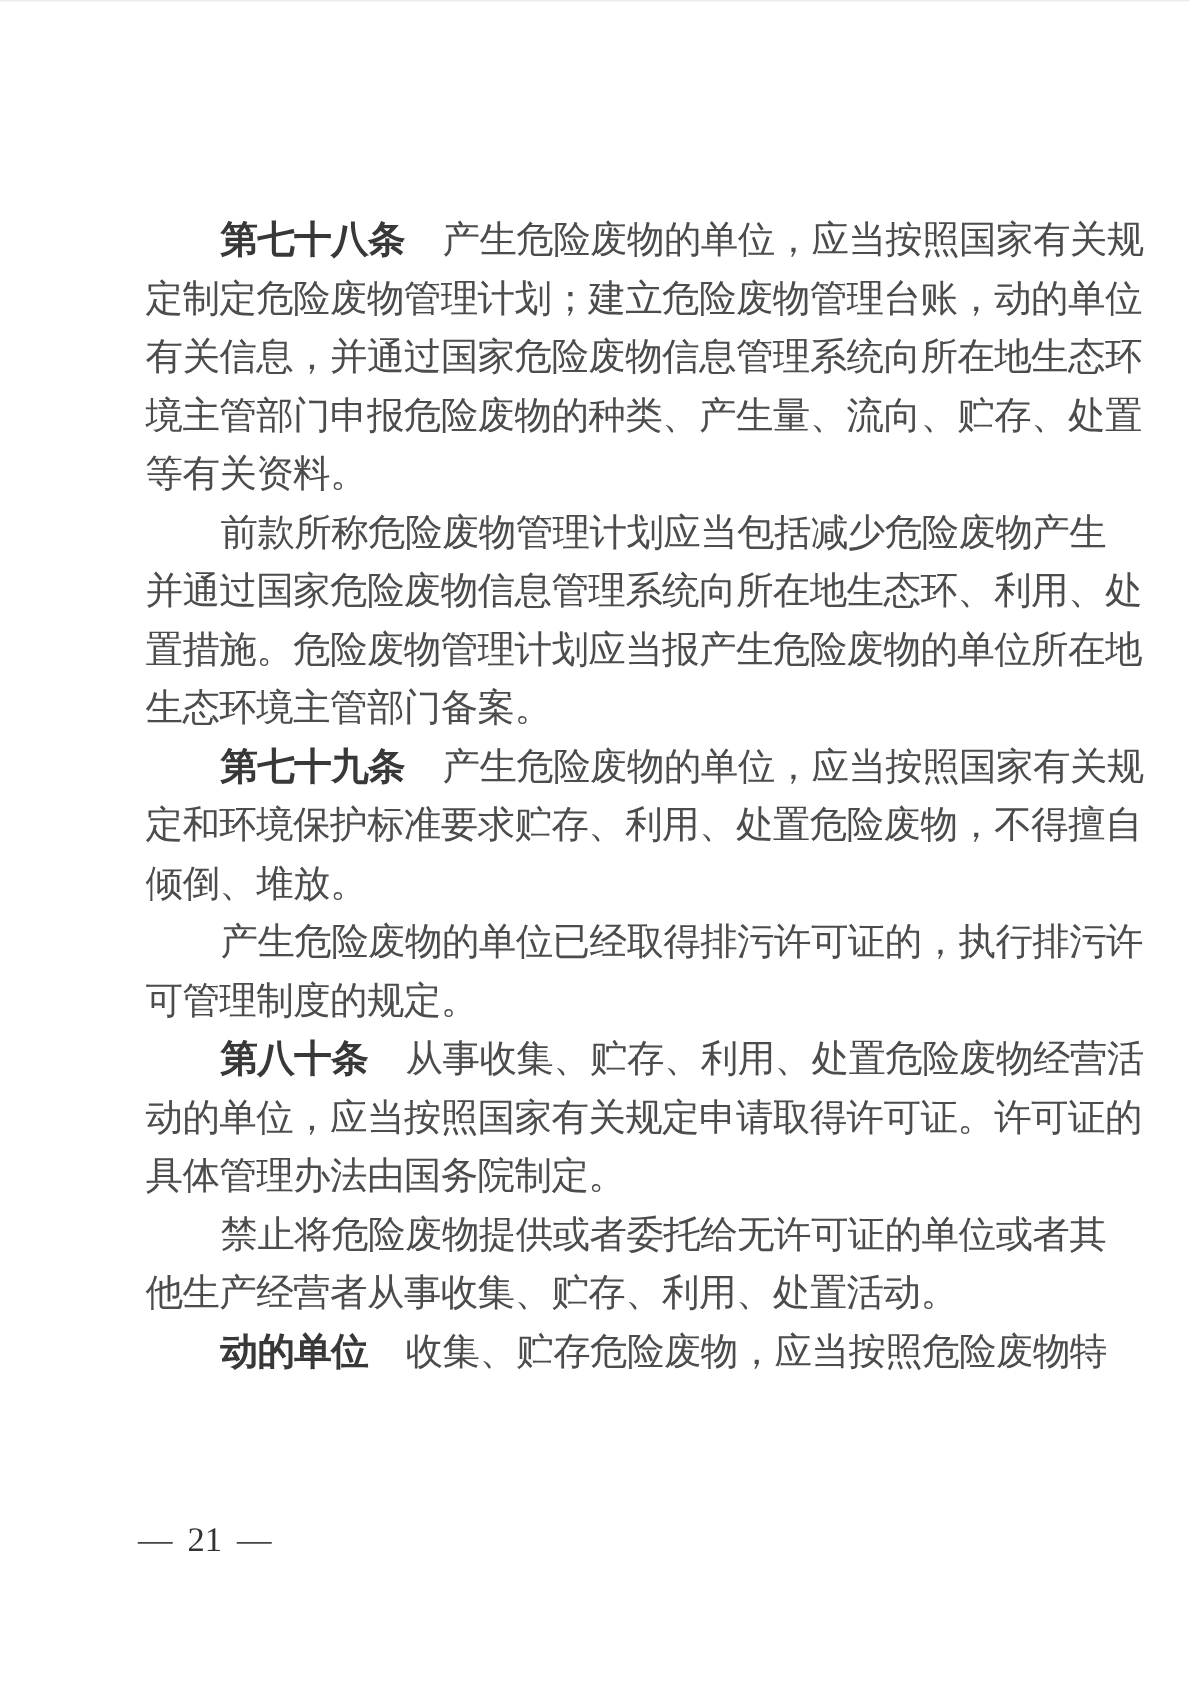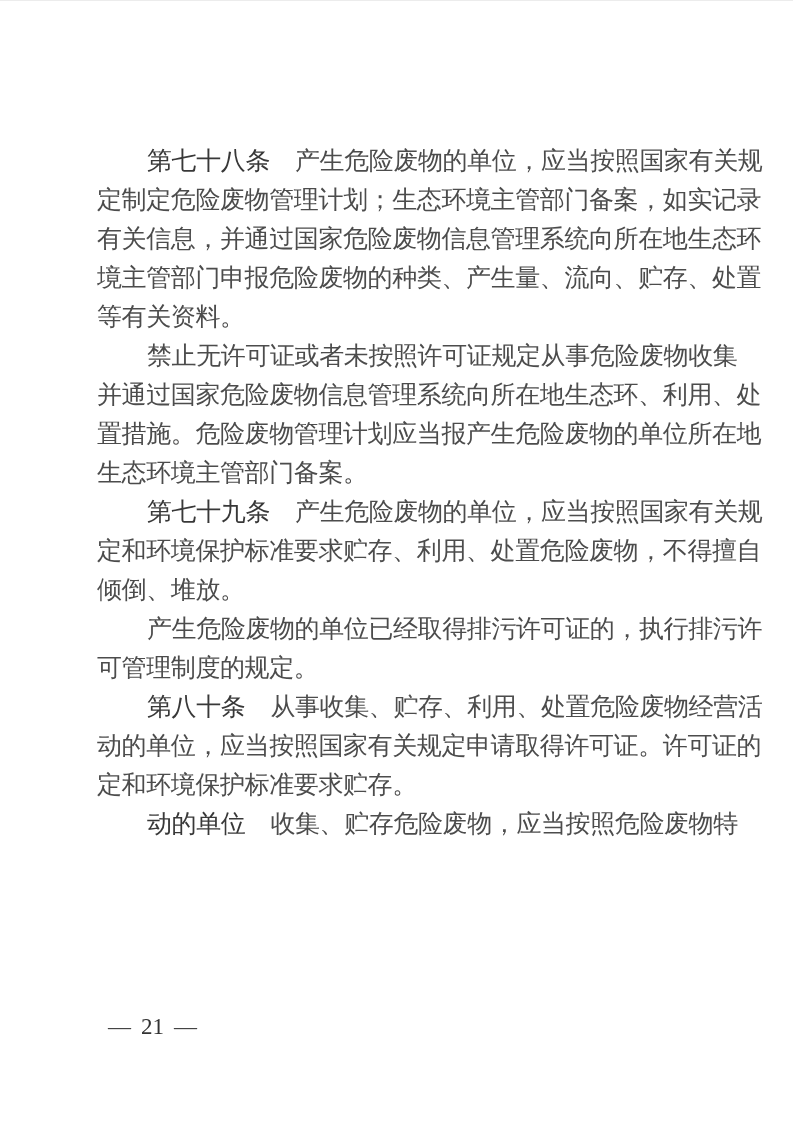--- a/index.html
+++ b/index.html
@@ -31,30 +31,30 @@
   }
   .para { }
   .line {
     white-space: nowrap;
     height: 39px;
   }
   .line.first {
     text-indent: 50px;
   }
   .lead {
-    font-weight: normal;
+    font-weight: bold;
     color: #383838;
   }
   .lead-gap {
     display: inline-block;
     width: 25px;
   }
   .page-footer {
     position: absolute;
-    left: 108px;
+    left: 92px;
     top: 1013px;
     font-family: "Liberation Serif", serif;
     font-size: 23px;
     color: #333333;
     letter-spacing: 0;
   }
   .page-footer .dash {
     display: inline-block;
     color: #444444;
   }
@@ -64,48 +64,50 @@
   }
 </style>
 </head>
 <body>
 
 <div class="page">
 
   <div class="doc-body">
       <div class="para">
         <div class="line first"><span class="lead">第七十八条</span><span class="lead-gap"></span>产生危险废物的单位，应当按照国家有关规</div>
-        <div class="line">定制定危险废物管理计划；生态环境主管部门备案，如实记录</div>
+        <div class="line">定制定危险废物管理计划；建立危险废物管理台账，动的单位</div>
         <div class="line">有关信息，并通过国家危险废物信息管理系统向所在地生态环</div>
         <div class="line">境主管部门申报危险废物的种类、产生量、流向、贮存、处置</div>
         <div class="line">等有关资料。</div>
       </div>
       <div class="para">
-        <div class="line first">禁止无许可证或者未按照许可证规定从事危险废物收集</div>
+        <div class="line first">前款所称危险废物管理计划应当包括减少危险废物产生</div>
         <div class="line">并通过国家危险废物信息管理系统向所在地生态环、利用、处</div>
         <div class="line">置措施。危险废物管理计划应当报产生危险废物的单位所在地</div>
         <div class="line">生态环境主管部门备案。</div>
       </div>
       <div class="para">
         <div class="line first"><span class="lead">第七十九条</span><span class="lead-gap"></span>产生危险废物的单位，应当按照国家有关规</div>
         <div class="line">定和环境保护标准要求贮存、利用、处置危险废物，不得擅自</div>
         <div class="line">倾倒、堆放。</div>
       </div>
       <div class="para">
         <div class="line first">产生危险废物的单位已经取得排污许可证的，执行排污许</div>
         <div class="line">可管理制度的规定。</div>
       </div>
       <div class="para">
         <div class="line first"><span class="lead">第八十条</span><span class="lead-gap"></span>从事收集、贮存、利用、处置危险废物经营活</div>
         <div class="line">动的单位，应当按照国家有关规定申请取得许可证。许可证的</div>
-        <div class="line">定和环境保护标准要求贮存。</div>
+        <div class="line">具体管理办法由国务院制定。</div>
       </div>
       <div class="para">
       </div>
       <div class="para">
+        <div class="line first">禁止将危险废物提供或者委托给无许可证的单位或者其</div>
+        <div class="line">他生产经营者从事收集、贮存、利用、处置活动。</div>
       </div>
       <div class="para">
         <div class="line first"><span class="lead">动的单位</span><span class="lead-gap"></span>收集、贮存危险废物，应当按照危险废物特</div>
       </div>
     </div>
 
   <div class="page-footer">
     <span class="dash">—</span><span class="num">21</span><span class="dash">—</span>
   </div>
 

